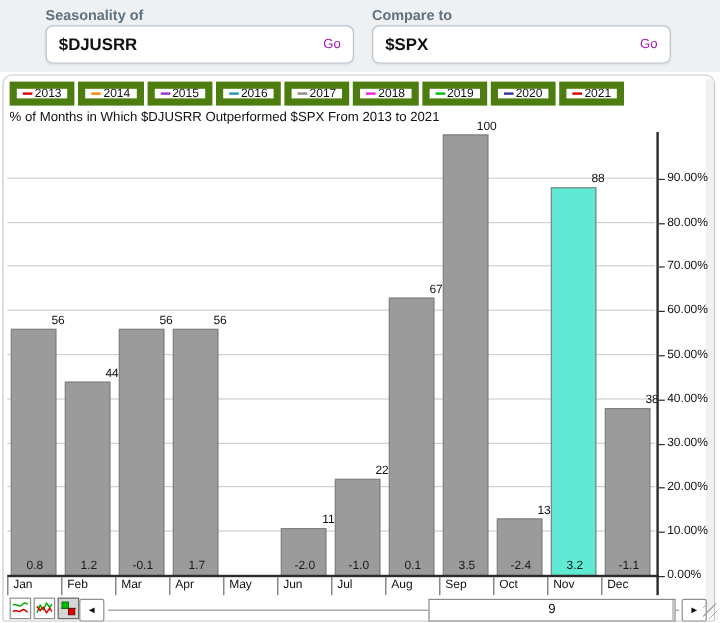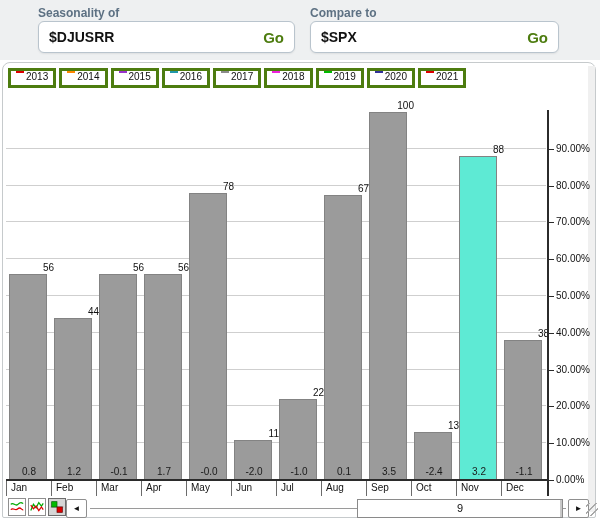--- a/index.html
+++ b/index.html
@@ -6,31 +6,31 @@
   body { font-family:"Liberation Sans", sans-serif; background:#ffffff; }
   .screen { position:relative; width:600px; height:519px; background:#fff; overflow:hidden; }
 
   
   .header { position:absolute; left:0; top:0; width:600px; height:60px; background:#eef0f1; }
   .field-label { position:absolute; top:6px; font-size:12px; font-weight:bold; color:#5d7183; }
   .input-box { position:absolute; top:21px; height:32px; background:#fff; border:1px solid #b9c4cd;
                border-radius:6px; box-shadow:0 1px 2px rgba(0,0,0,0.07); display:flex; align-items:center;
                padding:12px 10px; cursor:text; }
   .input-box .symbol { flex:1; font-size:14px; font-weight:bold; color:#111; }
-  .input-box .go { font-size:15px; font-weight:bold; color:#4d7c0f; cursor:pointer; }
+  .input-box .go { font-size:11px; font-weight:normal; color:#a21caf; cursor:pointer; }
 
   
   .panel { position:absolute; left:2px; top:62px; width:594px; height:456px; background:#fff;
            border:1px solid #c6cacc; border-radius:8px 8px 2px 2px; }
   .right-gutter { position:absolute; left:588px; top:66px; width:7px; height:446px; background:#f0f0f0; }
 
   
   .legend { position:absolute; left:8px; top:68px; display:flex; gap:3px; }
-  .legend-item { display:inline-flex; align-items:flex-start; height:20px; padding:0 5px; background:#fff;
-                 border:3px solid #4d7c0f; font-size:10px; color:#111; cursor:pointer; }
+  .legend-item { display:inline-flex; align-items:center; height:20px; padding:0 5px; background:#fff;
+                 border:6px solid #4d7c0f; font-size:10px; color:#111; cursor:pointer; }
   .legend-dash { display:inline-block; width:8px; height:2px; margin-right:2px; }
 
   .chart-title { position:absolute; left:8px; top:92px; font-size:11px; color:#111; }
 
   
   .plot { position:absolute; left:6px; top:112px; width:540px; height:368px; }
   .gridline { position:absolute; left:0; width:540px; height:1px; background:#cfcfcf; }
   .baseline { position:absolute; left:6px; top:479px; width:543px; height:2px; background:#2b2b2b; }
   .axis-line { position:absolute; left:547px; top:110px; width:2px; height:386px; background:#2b2b2b; }
   .ytick { position:absolute; left:549px; width:5px; height:1px; background:#2b2b2b; }
@@ -111,20 +111,21 @@
       <span class="legend-item">
         <span class="legend-dash" style="background: rgb(51, 51, 153);"></span>
         <span>2020</span>
       </span>
       <span class="legend-item">
         <span class="legend-dash" style="background: rgb(221, 0, 0);"></span>
         <span>2021</span>
       </span>
     </div>
 
+  <div class="chart-title">% of Months in Which $DJUSRR Outperformed $SPX From 2013 to 2021</div>
 
   <div class="plot" id="plot">
       <div class="gridline" style="bottom: 36.8px;"></div>
       <div class="gridline" style="bottom: 73.6px;"></div>
       <div class="gridline" style="bottom: 110.4px;"></div>
       <div class="gridline" style="bottom: 147.2px;"></div>
       <div class="gridline" style="bottom: 184px;"></div>
       <div class="gridline" style="bottom: 220.8px;"></div>
       <div class="gridline" style="bottom: 257.6px;"></div>
       <div class="gridline" style="bottom: 294.4px;"></div>
@@ -138,33 +139,29 @@
         <span class="bar-inner">1.2</span>
       </div>
       <div class="bar" style="left: 93px; height: 206.08px; background: rgb(155, 155, 155);">
         <span class="bar-val">56</span>
         <span class="bar-inner">-0.1</span>
       </div>
       <div class="bar" style="left: 138px; height: 206.08px; background: rgb(155, 155, 155);">
         <span class="bar-val">56</span>
         <span class="bar-inner">1.7</span>
       </div>
-      <div class="bar" style="left: 183px; height: 287.04px; background: rgb(155, 155, 155);">
-        <span class="bar-val">78</span>
-        <span class="bar-inner">-0.0</span>
-      </div>
       <div class="bar" style="left: 228px; height: 40.48px; background: rgb(155, 155, 155);">
         <span class="bar-val">11</span>
         <span class="bar-inner">-2.0</span>
       </div>
       <div class="bar" style="left: 273px; height: 80.96px; background: rgb(155, 155, 155);">
         <span class="bar-val">22</span>
         <span class="bar-inner">-1.0</span>
       </div>
-      <div class="bar" style="left: 318px; height: 285px; background: rgb(155, 155, 155);">
+      <div class="bar" style="left: 318px; height: 232px; background: rgb(155, 155, 155);">
         <span class="bar-val">67</span>
         <span class="bar-inner">0.1</span>
       </div>
       <div class="bar" style="left: 363px; height: 368px; background: rgb(155, 155, 155);">
         <span class="bar-val">100</span>
         <span class="bar-inner">3.5</span>
       </div>
       <div class="bar" style="left: 408px; height: 47.84px; background: rgb(155, 155, 155);">
         <span class="bar-val">13</span>
         <span class="bar-inner">-2.4</span>

